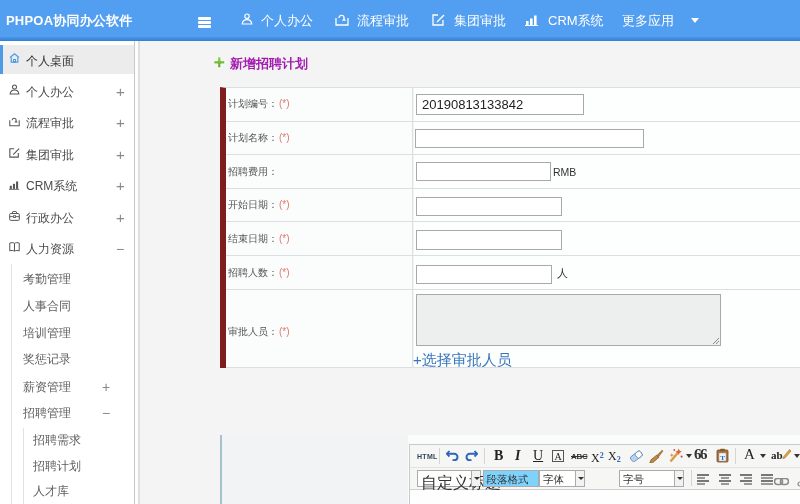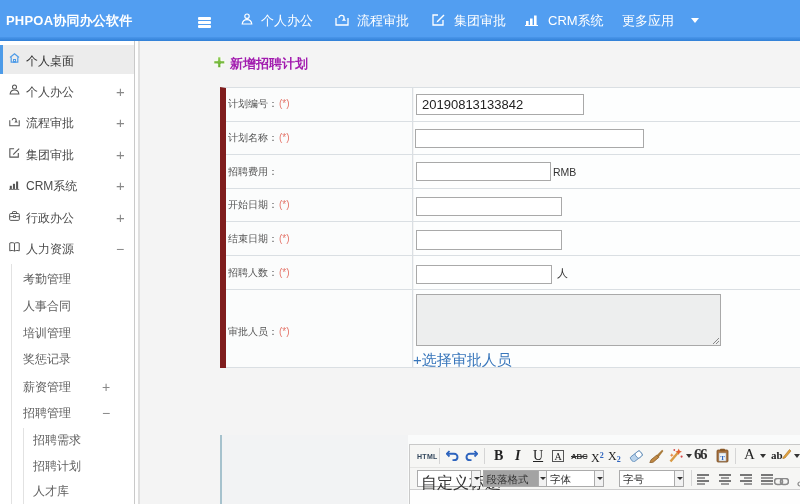--- a/index.html
+++ b/index.html
@@ -306,27 +306,27 @@
       <path d="M1 9.5 L7.5 1.5 L9 3 L3 10 L0.8 10.6 Z" fill="#E2A23C" stroke="#A86F1E" stroke-width="0.6"></path>
     </svg>
   <div class="abs" style="left:384px;top:9px;width:0;height:0;border-left:3px solid transparent;border-right:3px solid transparent;border-top:4px solid #333;"></div>
 
   <div class="abs" style="left:7px;top:25px;width:64px;height:17px;background:#fff;border:1px solid #ABABAB;">
      <div class="abs" style="left:3px;top:2px;font-size:16px;color:#333;white-space:nowrap;">自定义标题</div>
      <div class="abs" style="right:0;top:0;width:9px;height:15px;border-left:1px solid #ABABAB;background:#F2F2F2;">
         <div class="abs" style="left:1.5px;top:6px;width:0;height:0;border-left:3px solid transparent;border-right:3px solid transparent;border-top:3.5px solid #333;"></div>
       </div>
   </div>
-  <div class="abs" style="left:72.5px;top:25px;width:65px;height:17px;background:#a3a3a3;border:1px solid #ABABAB;">
+  <div class="abs" style="left:72.5px;top:25px;width:65px;height:17px;background:#7dd3fc;border:1px solid #ABABAB;">
      <div class="abs" style="left:3px;top:2px;font-size:10.5px;color:#333;white-space:nowrap;">段落格式</div>
      <div class="abs" style="right:0;top:0;width:9px;height:15px;border-left:1px solid #ABABAB;background:#F2F2F2;">
         <div class="abs" style="left:1.5px;top:6px;width:0;height:0;border-left:3px solid transparent;border-right:3px solid transparent;border-top:3.5px solid #333;"></div>
       </div>
   </div>
-  <div class="abs" style="left:136px;top:25px;width:58px;height:17px;background:#fff;border:1px solid #ABABAB;">
+  <div class="abs" style="left:129px;top:25px;width:46px;height:17px;background:#fff;border:1px solid #ABABAB;">
      <div class="abs" style="left:3px;top:2px;font-size:10.5px;color:#333;white-space:nowrap;">字体</div>
      <div class="abs" style="right:0;top:0;width:9px;height:15px;border-left:1px solid #ABABAB;background:#F2F2F2;">
         <div class="abs" style="left:1.5px;top:6px;width:0;height:0;border-left:3px solid transparent;border-right:3px solid transparent;border-top:3.5px solid #333;"></div>
       </div>
   </div>
   <div class="abs" style="left:209px;top:25px;width:65px;height:17px;background:#fff;border:1px solid #ABABAB;">
      <div class="abs" style="left:3px;top:2px;font-size:10.5px;color:#333;white-space:nowrap;">字号</div>
      <div class="abs" style="right:0;top:0;width:9px;height:15px;border-left:1px solid #ABABAB;background:#F2F2F2;">
         <div class="abs" style="left:1.5px;top:6px;width:0;height:0;border-left:3px solid transparent;border-right:3px solid transparent;border-top:3.5px solid #333;"></div>
       </div>

